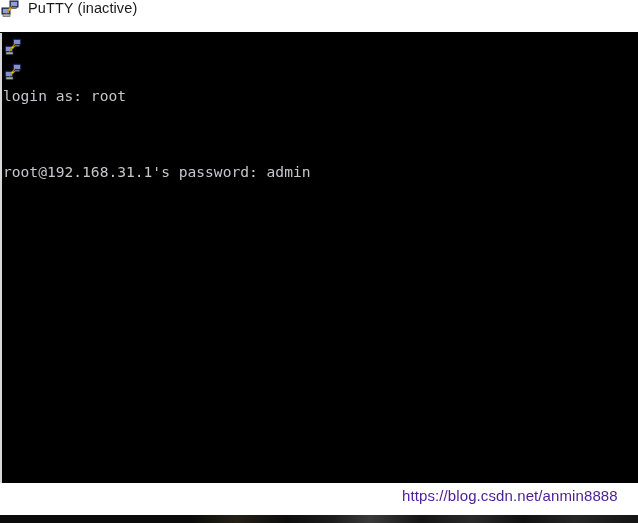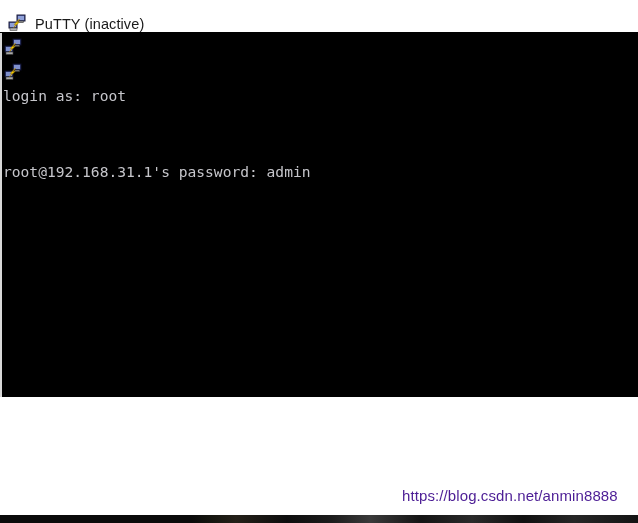--- a/index.html
+++ b/index.html
@@ -25,22 +25,22 @@
 
   
   #title-bar {
     position: absolute;
     left: 0;
     top: 0;
     width: 638px;
     height: 33px;
     background: #ffffff;
     display: flex;
-    align-items: flex-end;
-    padding-left: 8px;
+    align-items: flex-start;
+    padding-left: 1px;
     box-sizing: border-box;
     border-bottom: 1px solid #000000;
   }
   .putty-icon {
     width: 18px;
     height: 18px;
     flex: 0 0 18px;
     position: relative;
     display: inline-block;
   }
@@ -53,21 +53,21 @@
     white-space: nowrap;
     letter-spacing: 0.1px;
   }
 
   
   #terminal {
     position: absolute;
     left: 0;
     top: 33px;
     width: 638px;
-    height: 364px;
+    height: 450px;
     background: #000000;
     overflow: hidden;
     box-sizing: border-box;
     border-left: 2px solid #d8d8d8;
     padding-left: 19px;
   }
   #terminal-screen {
     position: absolute;
     left: 0;
     top: 0;

